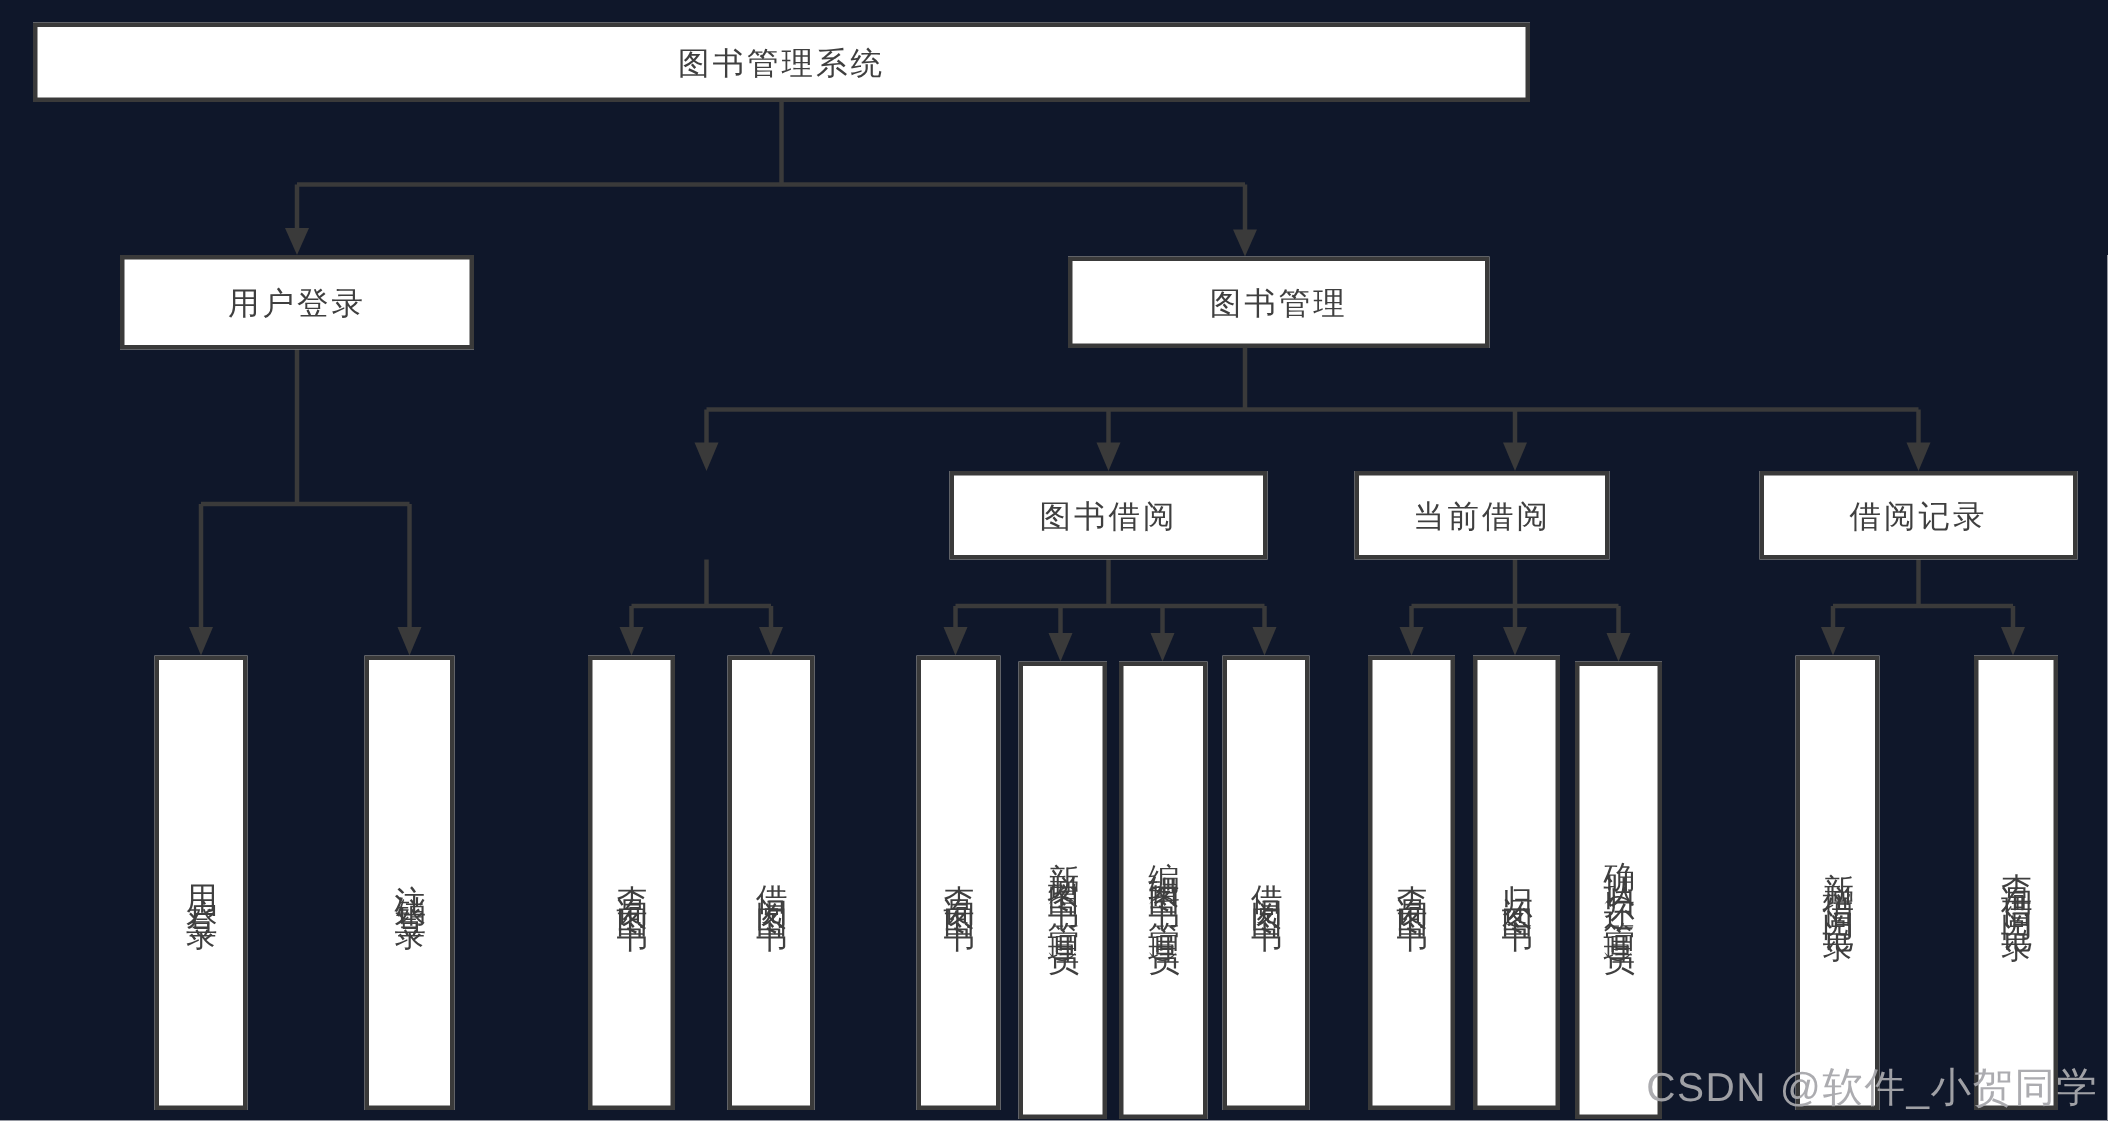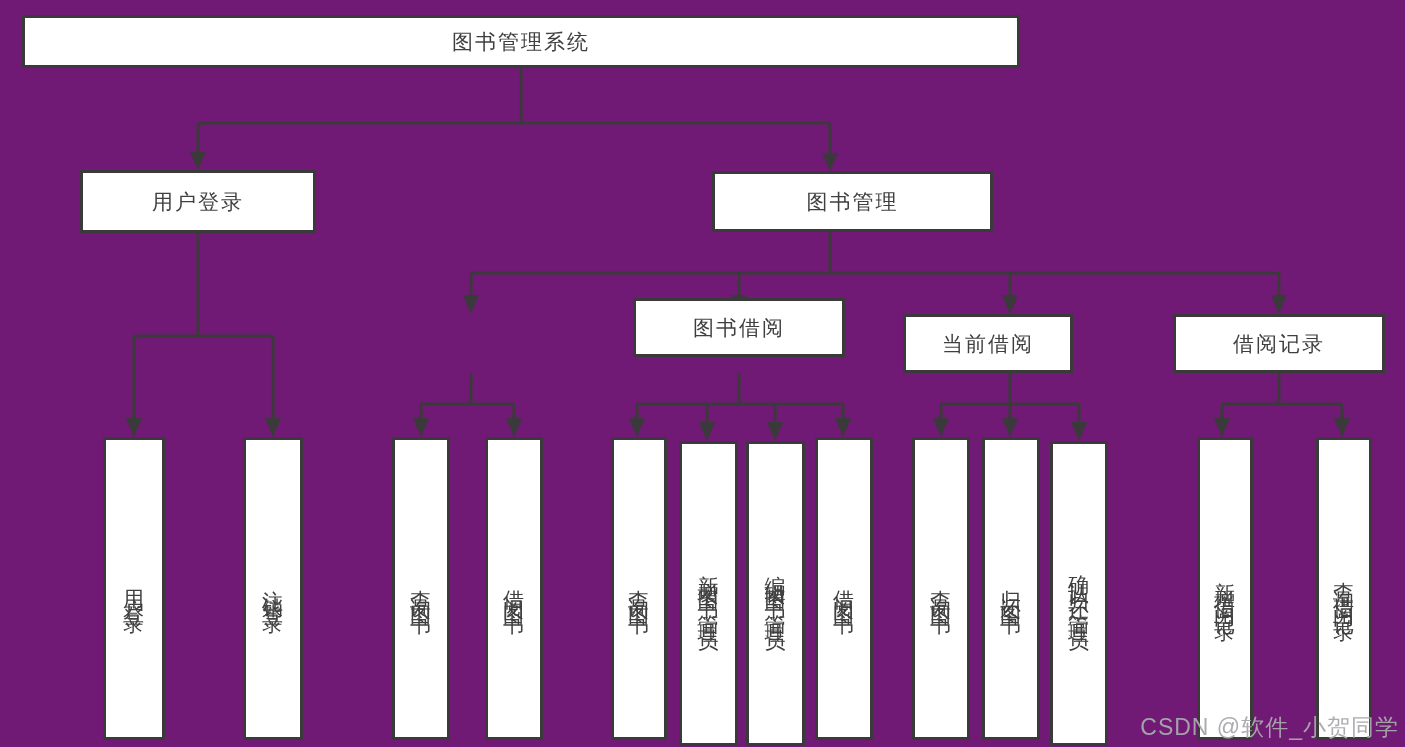--- a/index.html
+++ b/index.html
@@ -1,36 +1,36 @@
 <!DOCTYPE html>
 <html><head>
 <meta charset="utf-8">
 <style>
   html,body { margin:0; padding:0; background:#ffffff; }
   .stage {
-    position:relative; width:1405px; height:747px; background:#701a75;
+    position:relative; width:1405px; height:747px; background:#0f172a;
     font-family:"Liberation Sans","DejaVu Sans",sans-serif; overflow:hidden;
   }
   .node {
     position:absolute; box-sizing:border-box;
     border:3px solid #3a3a3a; background:#ffffff;
     display:flex; align-items:center; justify-content:center;
     color:#3f3f3f;
   }
   .node.h .label { font-size:21px; letter-spacing:2px; white-space:nowrap; }
   .node.v .label {
     writing-mode:vertical-rl; text-orientation:mixed;
     font-size:21px; letter-spacing:8px; line-height:1;
   }
   svg.connectors { position:absolute; left:0; top:0; pointer-events:none; }
   svg.connectors path { stroke:#3a3a3a; stroke-width:3; fill:none; }
   svg.connectors polygon { fill:#3a3a3a; stroke:none; }
   .watermark {
     position:absolute; right:6px; bottom:4px; z-index:5;
-    color:rgba(168,168,172,0.95); font-size:23px; letter-spacing:1px;
+    color:rgba(168,168,172,0.95); font-size:27px; letter-spacing:1px;
     white-space:nowrap;
   }
 </style>
 </head>
 <body>
 
 <div class="stage">
 
   <svg class="connectors" width="1405" height="747" viewBox="0 0 1405 747">
 
@@ -72,21 +72,21 @@
     <span class="label">图书管理系统</span>
   </div>
 
   <div class="node h" style="left:80px;top:170px;width:236px;height:63px">
     <span class="label">用户登录</span>
   </div>
   <div class="node h" style="left:712px;top:171px;width:281px;height:61px">
     <span class="label">图书管理</span>
   </div>
 
-  <div class="node h" style="left:633px;top:298px;width:212px;height:59px">
+  <div class="node h" style="left:633px;top:314px;width:212px;height:59px">
     <span class="label">图书借阅</span>
   </div>
   <div class="node h" style="left:903px;top:314px;width:170px;height:59px">
     <span class="label">当前借阅</span>
   </div>
   <div class="node h" style="left:1173px;top:314px;width:212px;height:59px">
     <span class="label">借阅记录</span>
   </div>
 
   <div class="node v" style="left:103px;top:437px;width:62px;height:303px">

